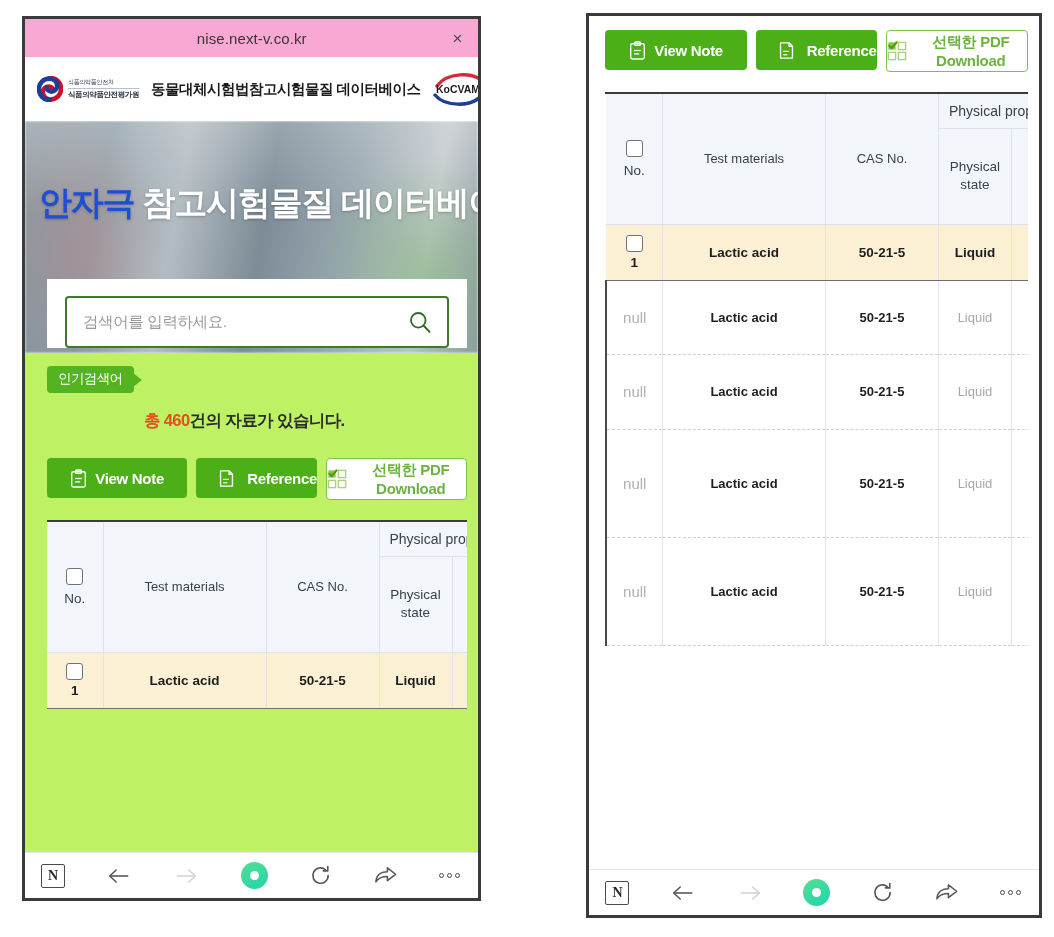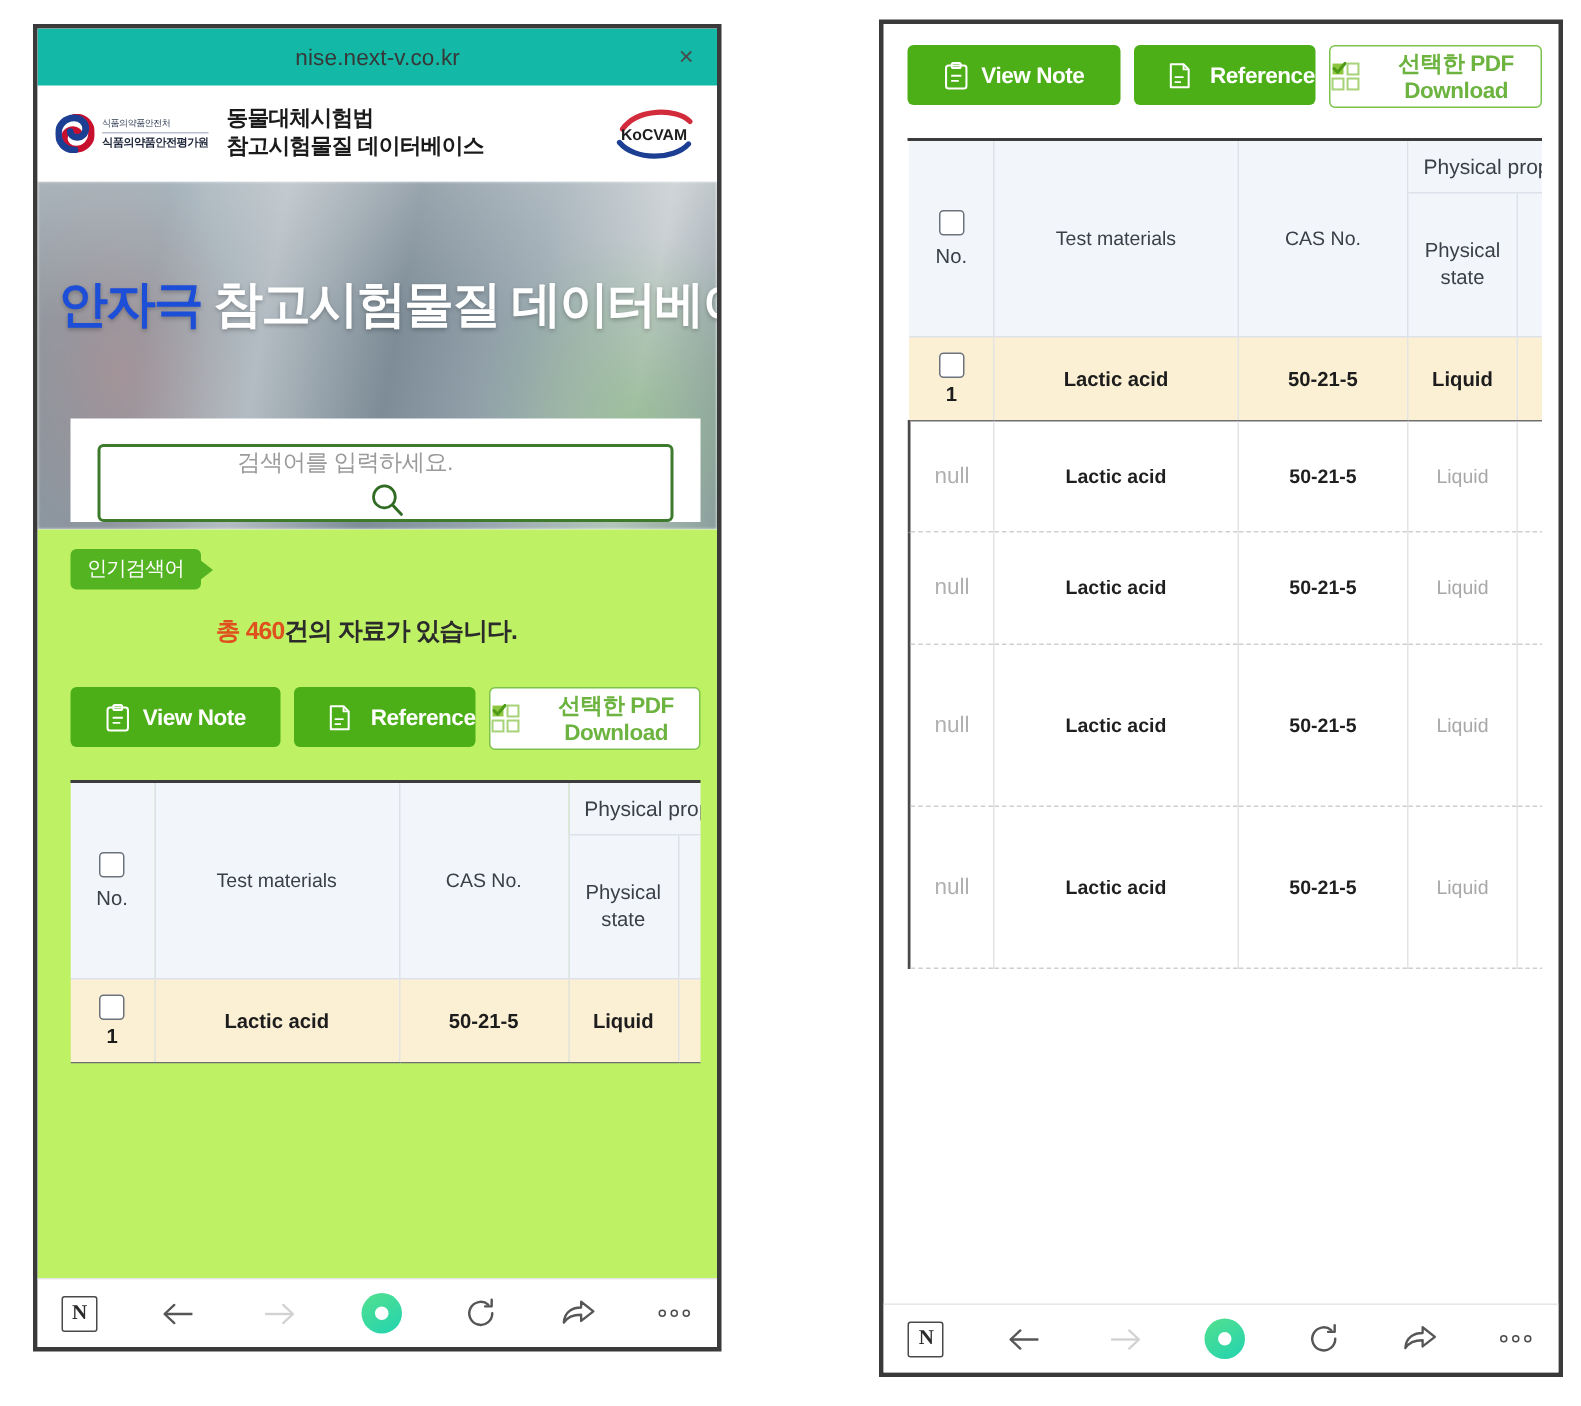--- a/index.html
+++ b/index.html
@@ -34,21 +34,21 @@
   .phone-right { width: 459px; height: 905px; margin-top: -3px; }
 
   
   .browser-bar {
     height: 38px;
     flex: none;
     display: flex;
     align-items: center;
     justify-content: center;
     position: relative;
-    background: #14b8a6;
+    background: #f9a8d4;
   }
   .browser-url {
     font-size: 15px;
     color: #373737;
     letter-spacing: .1px;
   }
   .browser-close {
     position: absolute;
     right: 16px;
     top: 50%;
@@ -71,21 +71,21 @@
   }
   .mfds-logo { display: flex; align-items: center; gap: 5px; flex: none; }
   .taegeuk { width: 26px; height: 26px; flex: none; }
   .mfds-text { display: flex; flex-direction: column; gap: 1px; }
   .mfds-text-top {
     font-size: 6px; color: #2f3a52; letter-spacing: -.3px;
     border-bottom: 1px solid #b9bfcc; padding-bottom: 1px;
   }
   .mfds-text-bot { font-size: 7.5px; color: #1d2639; font-weight: bold; letter-spacing: -.4px; }
 
-  .site-title { display: flex; flex-direction: column; line-height: 1.28; margin-left: 3px; }
+  .site-title { display: flex; flex-direction: row; line-height: 1.28; margin-left: 3px; }
   .site-title span {
     font-size: 14.5px; font-weight: bold; color: #1a1a1a; letter-spacing: -.5px;
     white-space: nowrap;
   }
 
   .kocvam { margin-left: auto; width: 56px; height: 40px; flex: none; }
 
   
   .hero {
     flex: none;
@@ -130,21 +130,20 @@
     z-index: 3;
   }
   .search-box {
     height: 52px;
     border: 2px solid #3d7a2c;
     border-radius: 4px;
     display: flex;
     align-items: center;
     padding: 0 14px 0 16px;
     background: #fff;
-    flex-direction: column;
   }
   .search-input {
     flex: 1;
     border: none;
     outline: none;
     background: transparent;
     font-family: inherit;
     font-size: 15.5px;
     color: #2b2b2b;
     letter-spacing: -.4px;

